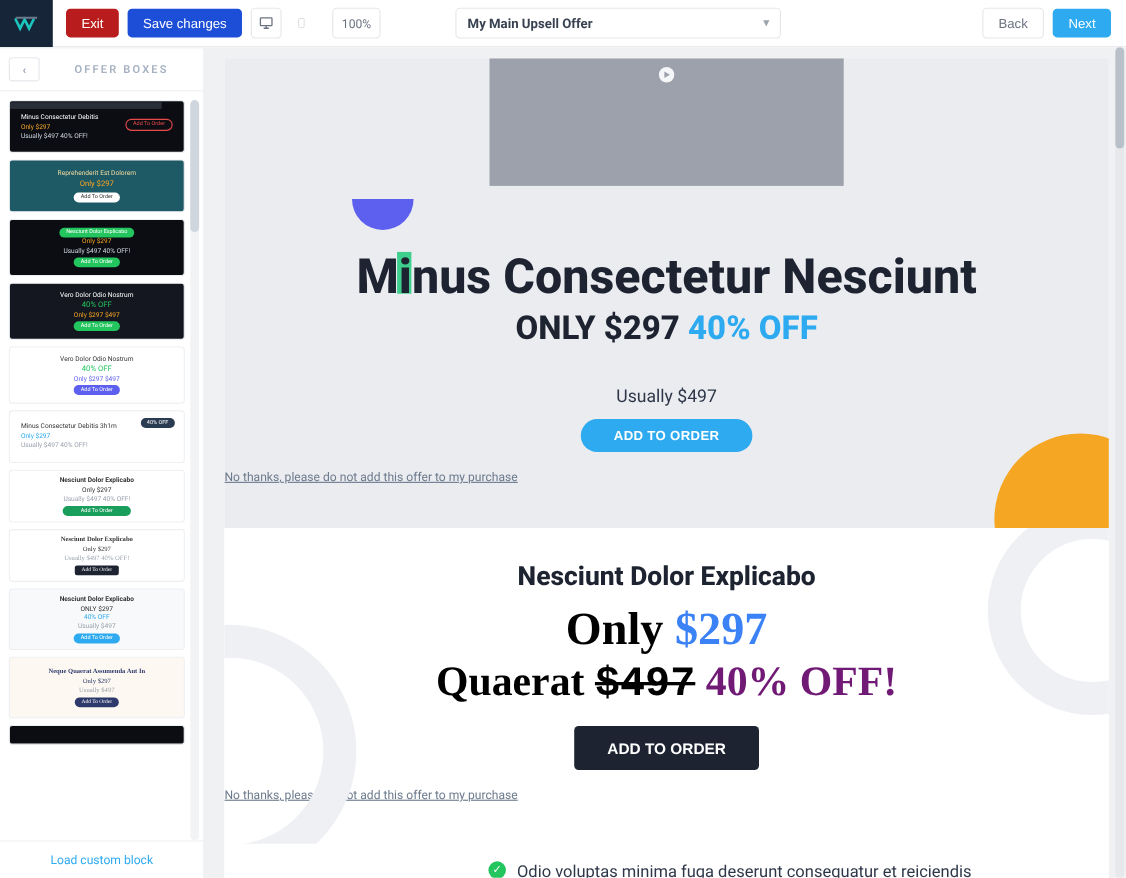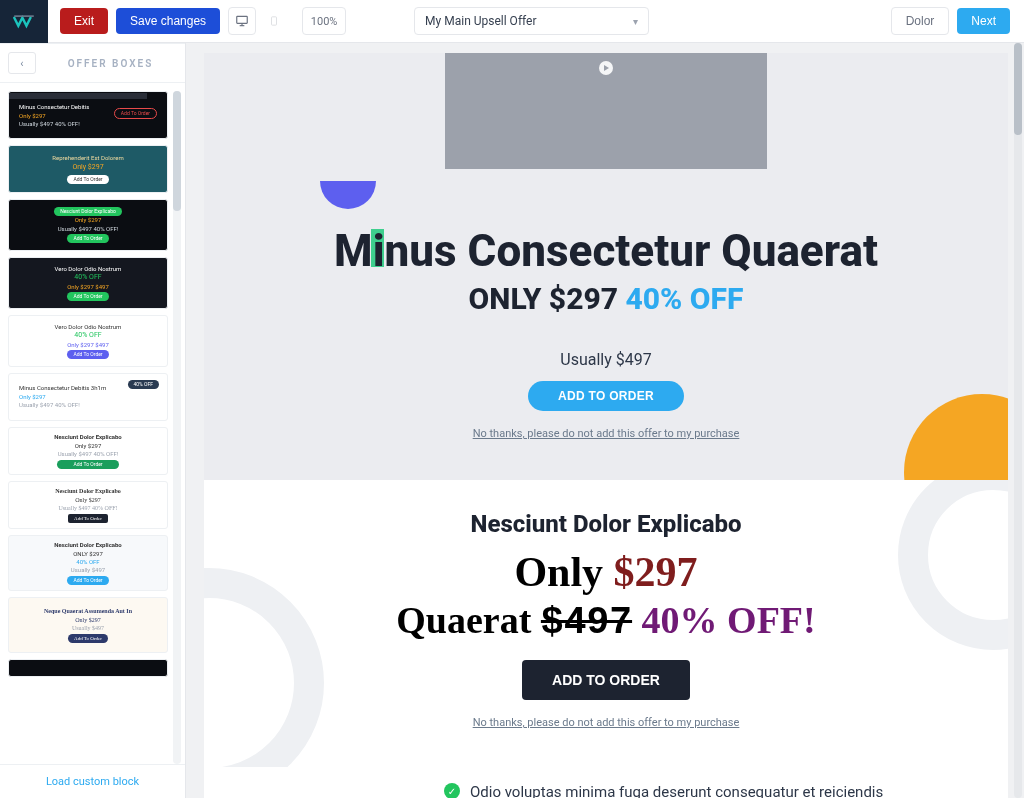--- a/index.html
+++ b/index.html
@@ -9,21 +9,21 @@
     .topbar { position: absolute; top: 0; left: 0; right: 0; height: 43px; background: #fff; border-bottom: 1px solid #e5e7eb; display: flex; align-items: center; }
     .logo-box { width: 48px; height: 43px; background: #162538; display: flex; align-items: center; justify-content: center; }
     .logo-box svg { width: 26px; height: 26px; }
     .btn { border: none; border-radius: 4px; padding: 6px 14px; font-size: 12px; cursor: pointer; font-weight: 500; }
     .btn-exit { background: #b91c1c; color: #fff; margin-left: 12px; }
     .btn-save { background: #1d4ed8; color: #fff; margin-left: 8px; }
     .device-group { display: flex; margin-left: 8px; gap: 4px; }
     .device-btn { width: 28px; height: 28px; border: 1px solid #e5e7eb; border-radius: 4px; background: #fff; display: flex; align-items: center; justify-content: center; cursor: pointer; }
     .device-btn.faded { opacity: 0.25; border: none; }
     .zoom { margin-left: 14px; width: 44px; height: 28px; border: 1px solid #e5e7eb; border-radius: 4px; display: flex; align-items: center; justify-content: center; font-size: 11px; color: #6b7280; }
-    .offer-select { margin-left: 68px; width: 235px; height: 28px; border: 1px solid #e5e7eb; border-radius: 4px; display: flex; align-items: center; padding: 0 10px; font-size: 12px; color: #374151; cursor: pointer; justify-content: space-between; }
+    .offer-select { margin-left: 68px; width: 296px; height: 28px; border: 1px solid #e5e7eb; border-radius: 4px; display: flex; align-items: center; padding: 0 10px; font-size: 12px; color: #374151; cursor: pointer; justify-content: space-between; font-weight: bold; }
     .chev { color: #9ca3af; font-size: 10px; }
     .spacer { flex: 1; }
     .btn-back { background: #fff; color: #6b7280; border: 1px solid #e5e7eb; margin-right: 8px; }
     .btn-next { background: #2daaf0; color: #fff; margin-right: 14px; }
 
     
     .sidebar { position: absolute; top: 43px; left: 0; width: 186px; bottom: 0; background: #fff; border-right: 1px solid #e5e7eb; display: flex; flex-direction: column; }
     .sidebar-header { text-align: center; padding: 18px 0 14px; letter-spacing: 2px; color: #5b6b82; font-size: 11px; font-weight: 600; }
     .section-bar { display: flex; align-items: center; border-top: 1px solid #edf0f3; border-bottom: 1px solid #edf0f3; padding: 8px 0; margin-bottom: 8px; }
     .back-box { width: 28px; height: 22px; border: 1px solid #e5e7eb; border-radius: 3px; margin-left: 8px; display: flex; align-items: center; justify-content: center; cursor: pointer; font-size: 11px; color: #7a8aa0; }
@@ -49,30 +49,30 @@
     .play-icon::after { content: ''; border-left: 5px solid #9ca1ab; border-top: 3px solid transparent; border-bottom: 3px solid transparent; margin-left: 1px; }
     .deco-purple { position: absolute; left: 116px; top: 128px; width: 56px; height: 28px; background: #5d5fef; border-radius: 0 0 56px 56px; }
     .deco-orange { position: absolute; right: -52px; bottom: -70px; width: 156px; height: 156px; border-radius: 50%; background: #f5a623; }
     .hero h1 { text-align: center; font-size: 44px; font-weight: 800; color: #1d2330; margin-top: 56px; position: relative; z-index: 2; }
     .hero h1 .bar { position: relative; }
     .hero h1 .bar::before { content: ''; position: absolute; left: -2px; top: 4px; width: 13px; height: 38px; background: #3ecf8e; z-index: -1; }
     .price-line { text-align: center; font-size: 30px; font-weight: 800; color: #1d2330; margin-top: 4px; }
     .price-line .off { color: #2daaf0; }
     .usually1 { text-align: center; font-size: 16px; color: #2d3748; margin-top: 34px; }
     .cta-blue { display: block; margin: 12px auto 0; background: #2daaf0; color: #fff; border: none; border-radius: 18px; padding: 8px 30px; font-size: 12px; font-weight: 700; letter-spacing: 0.3px; cursor: pointer; }
-    .nt-link { display: block; text-align: center; margin-top: 16px; font-size: 11px; color: #6b7a8c; text-decoration: underline; cursor: pointer; }
+    .nt-link { display: block; text-align: left; margin-top: 16px; font-size: 11px; color: #6b7a8c; text-decoration: underline; cursor: pointer; }
 
     
     .block2 { background: #fff; padding: 30px 0 38px; position: relative; overflow: hidden; }
     .ring { position: absolute; border: 30px solid #eef0f3; border-radius: 50%; }
     .ring1 { width: 230px; height: 230px; left: -110px; top: 88px; }
     .ring2 { width: 190px; height: 190px; right: -80px; top: -20px; }
     .b2-title { text-align: center; font-size: 24px; font-weight: 800; color: #1d2330; }
     .b2-only { text-align: center; font-family: Georgia, 'Times New Roman', serif; font-size: 42px; font-weight: 700; margin-top: 10px; }
-    .b2-only .gray { color: #7f1d1d; margin-top: 39px; }
+    .b2-only .gray { color: #3b82f6; margin-top: 39px; }
     .b2-usually { text-align: center; font-family: Georgia, 'Times New Roman', serif; font-size: 38px; font-weight: 700; margin-top: 2px; }
     .b2-usually .strike { text-decoration: line-through; font-family: Liberation Mono, monospace; }
     .b2-usually .gray { color: #701a75; }
     .cta-dark { display: block; margin: 16px auto 0; background: #1d2330; color: #fff; border: none; border-radius: 4px; padding: 12px 30px; font-size: 14px; font-weight: 600; cursor: pointer; position: relative; z-index: 2; }
 
     
     .bullets { background: #fff; padding: 14px 60px 0 240px; }
     .bullet { display: flex; align-items: flex-start; gap: 10px; }
     .check { width: 16px; height: 16px; background: #22c55e; border-radius: 50%; flex-shrink: 0; display: flex; align-items: center; justify-content: center; color: #fff; font-size: 10px; margin-top: 2px; }
     .bullet-text { font-size: 15px; color: #2d3748; line-height: 1.5; }
@@ -102,21 +102,21 @@
           <rect x="6" y="2" width="12" height="20" rx="2" stroke="#6b7280" stroke-width="2" fill="none"></rect>
         </svg>
     </div>
   </div>
   <div class="zoom">100%</div>
   <div class="offer-select">
     <span>My Main Upsell Offer</span>
     <span class="chev">▾</span>
   </div>
   <div class="spacer"></div>
-  <button class="btn btn-back">Dolor</button>
+  <button class="btn btn-back">Back</button>
   <button class="btn btn-next">Next</button>
 </div>
 
 <div class="sidebar">
   <div class="section-bar">
     <div class="back-box">‹</div>
     <div class="section-title">OFFER BOXES</div>
   </div>
 
   <div class="templates">
@@ -205,21 +205,21 @@
   <div class="canvas-thumb"></div>
 
   <div class="page">
 
     <div class="hero">
       <div class="video-box">
         <div class="play-icon"></div>
       </div>
       <div class="deco-purple"></div>
       <div class="deco-orange"></div>
-      <h1><span>M</span><span class="bar">i</span><span>nus Consectetur Quaerat</span></h1>
+      <h1><span>M</span><span class="bar">i</span><span>nus Consectetur Nesciunt</span></h1>
       <div class="price-line"><span>ONLY $297 </span><span class="off">40% OFF</span></div>
       <div class="usually1">Usually $497</div>
       <button class="cta-blue">ADD TO ORDER</button>
       <a class="nt-link">No thanks, please do not add this offer to my purchase</a>
     </div>
 
     <div class="block2">
       <div class="ring ring1"></div>
       <div class="ring ring2"></div>
       <div class="b2-title">Nesciunt Dolor Explicabo</div>

